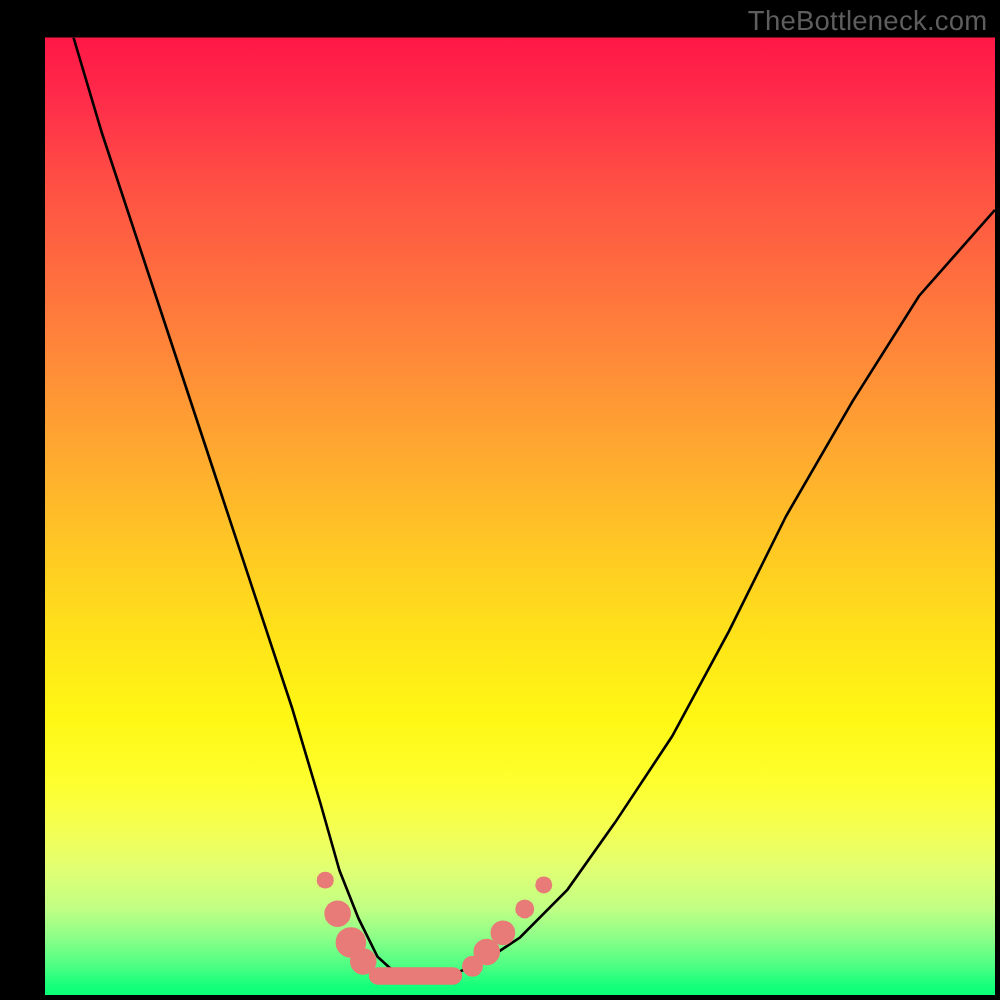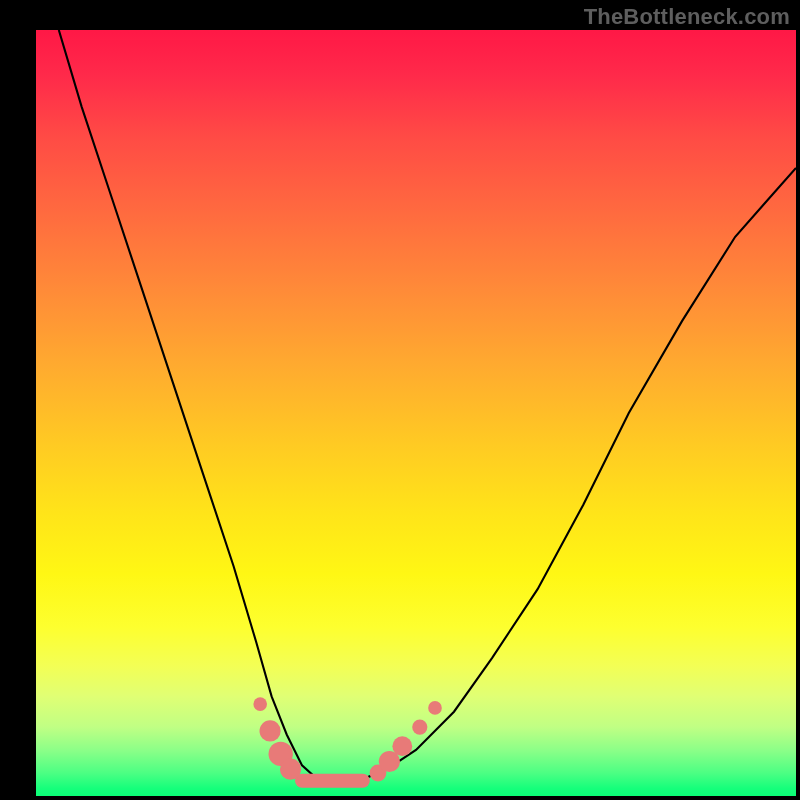--- a/index.html
+++ b/index.html
@@ -16,21 +16,21 @@
     width: 800px;
     height: 800px;
     background: #000;
   }
   .watermark {
     position: absolute;
     top: 4px;
     right: 10px;
     color: #5e5e5e;
     font-size: 22px;
-    font-weight: 700;
+    font-weight: 400;
     letter-spacing: 0.2px;
     z-index: 10;
   }
   
   .plot {
     position: absolute;
     left: 36px;
     top: 30px;
     width: 760px;
     height: 766px;

